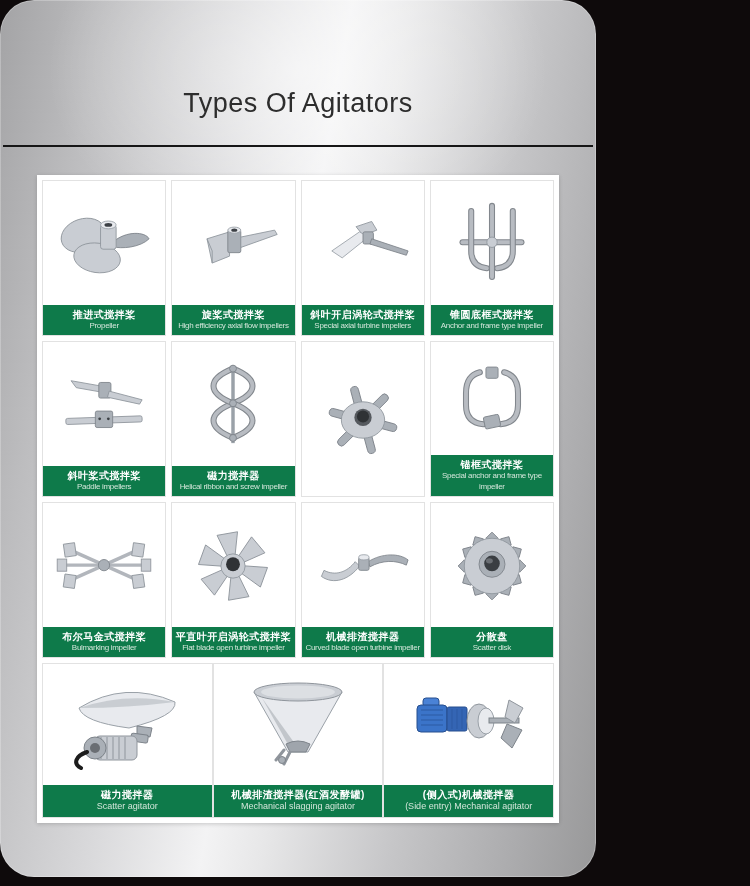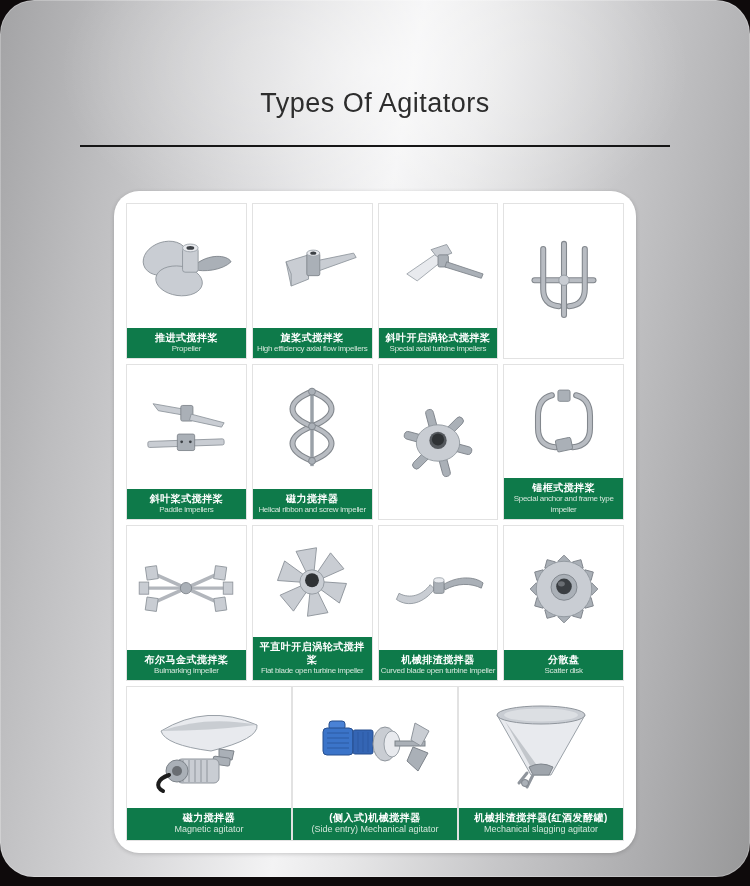--- a/index.html
+++ b/index.html
@@ -3,46 +3,45 @@
 <meta charset="utf-8">
 <style>
   html,body{margin:0;padding:0;}
   body{
     width:750px;height:886px;overflow:hidden;
     background:#0e0a0b;
     font-family:"Liberation Sans", sans-serif;
     position:relative;
   }
   .card{
-    position:absolute;left:0;top:0;width:750px;height:877px;
+    position:absolute;left:0;top:0;width:596px;height:877px;
     border-radius:34px;
     background:
       radial-gradient(ellipse 60% 30% at 50% 8%, rgba(255,255,255,.55), rgba(255,255,255,0) 70%),
       linear-gradient(100deg,#a3a3a5 0%,#bdbdbf 14%,#d9d9db 32%,#f3f3f4 47%,#e7e7e8 55%,#c6c6c8 72%,#acacae 88%,#989899 100%);
     box-shadow:0 0 0 1px rgba(255,255,255,.25) inset;
   }
   .title{
     text-align:center;
     padding-top:88px;
     font-size:27px;
     font-weight:400;
     letter-spacing:.5px;
     color:#2d2d2d;
   }
   .rule{
     border:none;border-top:2px solid #161616;
     width:590px;margin:26px auto 0 auto;
   }
   .panel{
-    width:522px;margin:44px auto 0 auto;
+    width:522px;margin:28px auto 0 auto;
     background:#ffffff;
-    padding:12px;
+    padding:5px;
     box-sizing:border-box;
     box-shadow:0 1px 4px rgba(0,0,0,.18);
-    border-radius:25px;
   }
   .grid-main{
     display:grid;
     grid-template-columns:repeat(4,1fr);
     grid-auto-rows:156px;
     gap:5px;
   }
   .grid-bottom{
     display:grid;
     grid-template-columns:repeat(3,1fr);
@@ -146,20 +145,24 @@
               <path d="M60 6 V88" class="wire"></path>
             <path d="M26 48 H94" class="wireo"></path>
               <path d="M26 48 H94" class="wire"></path>
             <path d="M36 12 V58 Q36 76 54 78" class="wireo"></path>
               <path d="M36 12 V58 Q36 76 54 78" class="wire"></path>
             <path d="M84 12 V58 Q84 76 66 78" class="wireo"></path>
               <path d="M84 12 V58 Q84 76 66 78" class="wire"></path>
             <circle cx="60" cy="48" r="6" class="m"></circle>
           </svg>
         </div>
+        <figcaption class="label">
+          <span class="zh">锥圆底框式搅拌桨</span>
+          <span class="en">Anchor and frame type impeller</span>
+        </figcaption>
       </figure>
 
       <figure class="cell">
         <div class="img">
           <svg viewBox="0 0 120 100">
             <path d="M22 22 L56 28 L62 36 L28 30 Z" class="m"></path>
             <rect x="54" y="24" width="14" height="18" rx="2" class="md"></rect>
             <path d="M66 34 L104 44 L101 49 L64 41 Z" class="m"></path>
             <rect x="16" y="64" width="88" height="7" rx="2" class="m" transform="rotate(-2 60 68)"></rect>
             <rect x="50" y="57" width="20" height="19" rx="2" class="md"></rect>
@@ -374,21 +377,39 @@
             <line x1="46" y1="61" x2="46" y2="83" stroke="#8f959c"></line>
             <line x1="52" y1="61" x2="52" y2="83" stroke="#8f959c"></line>
             <line x1="58" y1="61" x2="58" y2="83" stroke="#8f959c"></line>
             <circle cx="28" cy="72" r="11" class="md"></circle>
             <circle cx="28" cy="72" r="5" fill="#6a6e73"></circle>
             <path d="M20 76 C8 80 6 88 14 92" stroke="#1c1c1c" stroke-width="4" fill="none" stroke-linecap="round"></path>
           </svg>
         </div>
         <figcaption class="label">
           <span class="zh">磁力搅拌器</span>
-          <span class="en">Magnetic agitator</span>
+          <span class="en">Scatter agitator</span>
+        </figcaption>
+      </figure>
+
+      <figure class="cell">
+        <div class="img">
+          <svg viewBox="0 0 120 100">
+            <path d="M16 16 L50 76 L70 76 L104 16 Z" class="ml"></path>
+            <path d="M24 22 L52 72 L60 72 Z" fill="#c2c6cb"></path>
+            <ellipse cx="60" cy="16" rx="44" ry="9" class="m"></ellipse>
+            <ellipse cx="60" cy="16" rx="37" ry="6.5" fill="#dcdfe3"></ellipse>
+            <path d="M48 68 q12 -6 24 0 l-4 8 h-16 Z" fill="#9fa5ac" stroke="#7d838a"></path>
+            <path d="M46 74 l-8 10 M52 76 l-6 12" stroke="#8f959c" stroke-width="3" fill="none" stroke-linecap="round"></path>
+            <circle cx="44" cy="84" r="3.5" class="md"></circle>
+          </svg>
+        </div>
+        <figcaption class="label">
+          <span class="zh">机械排渣搅拌器(红酒发酵罐)</span>
+          <span class="en">Mechanical slagging agitator</span>
         </figcaption>
       </figure>
 
       <figure class="cell">
         <div class="img">
           <svg viewBox="0 0 120 100">
             <rect x="14" y="22" width="16" height="9" rx="3" fill="#4a82d6" stroke="#274f8e"></rect>
             <rect x="8" y="29" width="30" height="27" rx="4" fill="#3b74c9" stroke="#274f8e"></rect>
             <line x1="12" y1="34" x2="34" y2="34" stroke="#2c5aa3"></line>
             <line x1="12" y1="39" x2="34" y2="39" stroke="#2c5aa3"></line>
@@ -404,33 +425,15 @@
             <path d="M100 24 L114 32 L106 47 L96 41 Z" class="m"></path>
             <path d="M98 48 L113 54 L103 72 L92 62 Z" class="md"></path>
           </svg>
         </div>
         <figcaption class="label">
           <span class="zh">(侧入式)机械搅拌器</span>
           <span class="en">(Side entry) Mechanical agitator</span>
         </figcaption>
       </figure>
 
-      <figure class="cell">
-        <div class="img">
-          <svg viewBox="0 0 120 100">
-            <path d="M16 16 L50 76 L70 76 L104 16 Z" class="ml"></path>
-            <path d="M24 22 L52 72 L60 72 Z" fill="#c2c6cb"></path>
-            <ellipse cx="60" cy="16" rx="44" ry="9" class="m"></ellipse>
-            <ellipse cx="60" cy="16" rx="37" ry="6.5" fill="#dcdfe3"></ellipse>
-            <path d="M48 68 q12 -6 24 0 l-4 8 h-16 Z" fill="#9fa5ac" stroke="#7d838a"></path>
-            <path d="M46 74 l-8 10 M52 76 l-6 12" stroke="#8f959c" stroke-width="3" fill="none" stroke-linecap="round"></path>
-            <circle cx="44" cy="84" r="3.5" class="md"></circle>
-          </svg>
-        </div>
-        <figcaption class="label">
-          <span class="zh">机械排渣搅拌器(红酒发酵罐)</span>
-          <span class="en">Mechanical slagging agitator</span>
-        </figcaption>
-      </figure>
-
     </div>
   </div>
 </div>
 
 </body></html>

